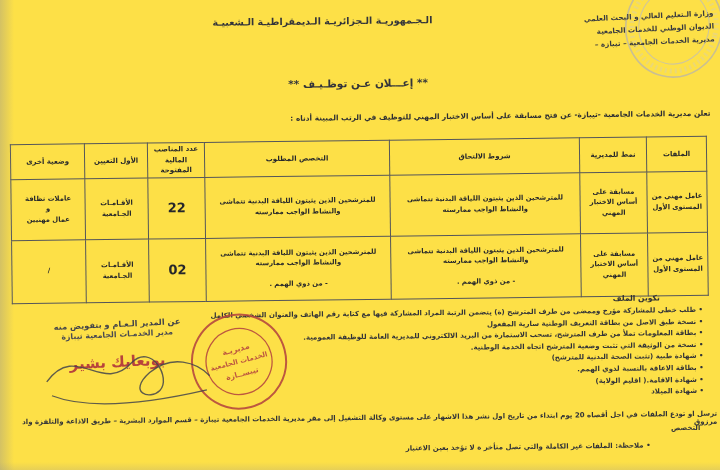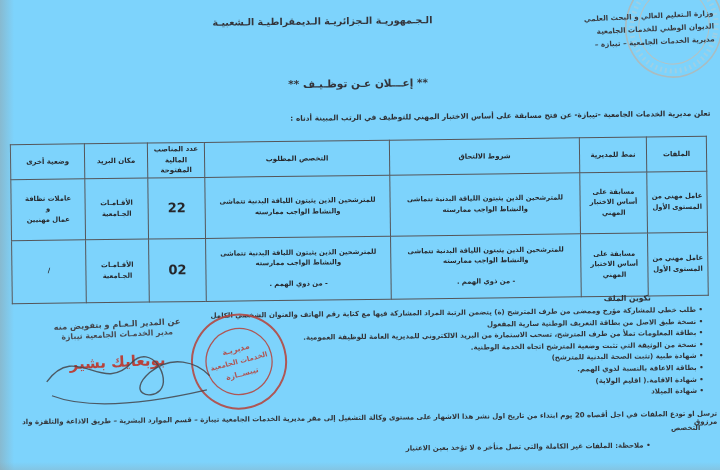--- a/index.html
+++ b/index.html
@@ -3,21 +3,21 @@
 <meta charset="utf-8">
 <style>
   html,body{margin:0;padding:0;}
   body{
     width:720px;height:470px;overflow:hidden;
     font-family:"DejaVu Sans",sans-serif;
     background:#e9e8e4;
   }
   .page{
     position:relative;width:720px;height:470px;overflow:hidden;
-    background:#7dd3fc;color:#2f2f2f;
+    background:#fde047;color:#2f2f2f;
   }
   .tilt{position:absolute;inset:0;transform:rotate(-0.7deg);transform-origin:50% 50%;}
   .scan-edge-left{
     position:absolute;left:0;top:0;width:14px;height:100%;
     background:linear-gradient(to right,rgba(150,148,142,.40),rgba(150,148,142,0));
     z-index:9;pointer-events:none;
   }
   .scan-edge-bottom{
     position:absolute;left:0;bottom:0;width:100%;height:8px;
     background:linear-gradient(to top,rgba(150,148,142,.22),rgba(150,148,142,0));
@@ -56,21 +56,21 @@
   table.jobs th{font-size:7px;font-weight:bold;height:30px;}
   table.jobs td{font-weight:bold;}
   tr.r1 td{height:58px;}
   tr.r2 td{height:60px;}
   td.count{font-size:13px;}
   col.c-rank{width:60px;}  col.c-mode{width:67px;}  col.c-cond{width:190px;}
   col.c-spec{width:185px;} col.c-num{width:57px;}   col.c-loc{width:63px;}
   col.c-other{width:74px;}
 
   .dossier-heading{
-    position:absolute;top:297px;right:70px;
+    position:absolute;top:297px;right:61px;
     font-size:7.6px;font-weight:bold;color:#2e2f33;
   }
   ul.dossier{
     position:absolute;top:309px;right:18px;left:14px;margin:0;padding:0;
     list-style:none;text-align:right;z-index:4;
   }
   ul.dossier li{
     font-size:7px;font-weight:bold;line-height:11.6px;color:#333438;
   }
   ul.dossier li::before{content:"•   ";}
@@ -142,21 +142,21 @@
       </colgroup>
       <tbody>
           <tr>
         <th>الملفات</th>
         <th>نمط للمديرية</th>
         <th>شروط الالتحاق</th>
         <th>التخصص المطلوب</th>
         <th>عدد المناصب
 المالية
 المفتوحة</th>
-        <th>مكان البريد</th>
+        <th>الأول التعيين</th>
         <th>وضعية أخرى</th>
       </tr>
       <tr class="r1">
         <td>عامل مهني من المستوى الأول</td>
         <td>مسابقة على أساس الاختبار المهني</td>
         <td>للمترشحين الذين يثبتون اللياقة البدنية تتماشى والنشاط الواجب ممارسته</td>
         <td>للمترشحين الذين يثبتون اللياقة البدنية تتماشى والنشاط الواجب ممارسته</td>
         <td class="count">22</td>
         <td>الأقـامـات الجـامعية</td>
         <td>عاملات نظافة

